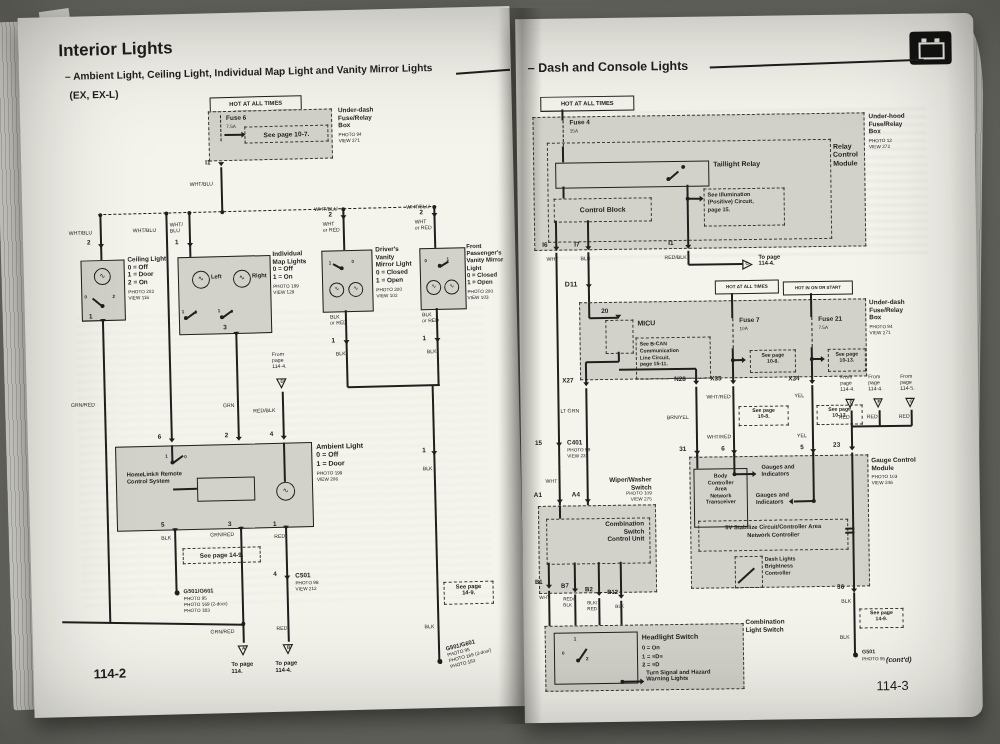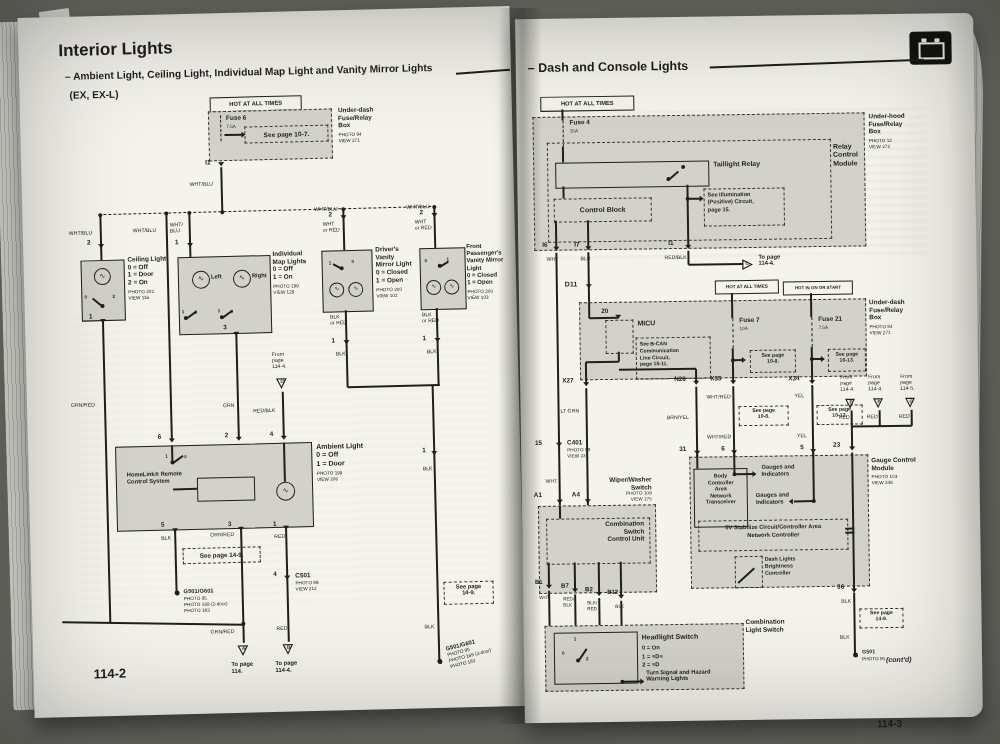--- a/index.html
+++ b/index.html
@@ -571,21 +571,21 @@
     <span class="e w" style="left:318px;top:584px">BLK</span>
     <div class="e dsh blk ctr" style="left:336px;top:594px;width:42px;height:18px;font-size:5.2px;font-weight:bold">
       <span>See page</span>
       <span>14-9.</span>
     </div>
     <span class="e w" style="left:316px;top:620px">BLK</span>
     <i class="gd" style="left:331px;top:640px"></i>
     <span class="e" style="left:338px;top:634px;font-size:5.4px;font-weight:bold">G501</span>
     <span class="e s" style="left:338px;top:642px">PHOTO 95</span>
     <span class="e" style="left:362px;top:642px;font-size:7px;font-weight:bold;font-style:italic">(cont'd)</span>
-    <span class="e" style="left:352px;top:704px;font-size:10px;font-weight:bold">114-3</span>
+    <span class="e" style="left:352px;top:664px;font-size:13px;font-weight:normal">114-3</span>
 
     <i class="wv" style="left:66px;top:487px;height:13px"></i>
     <span class="e tn" style="left:12px;top:472px">A1</span>
     <i class="cv" style="left:38px;top:481px"></i>
     <span class="e tn" style="left:50px;top:472px">A4</span>
     <i class="cv" style="left:66px;top:481px"></i>
     <div class="e dsh fl" style="left:16px;top:487px;width:116px;height:86px"></div>
     <div class="e blk rt" style="left:46px;top:458px;width:84px">
       <span class="t65">Wiper/Washer</span>
       <span class="t65">Switch</span>

